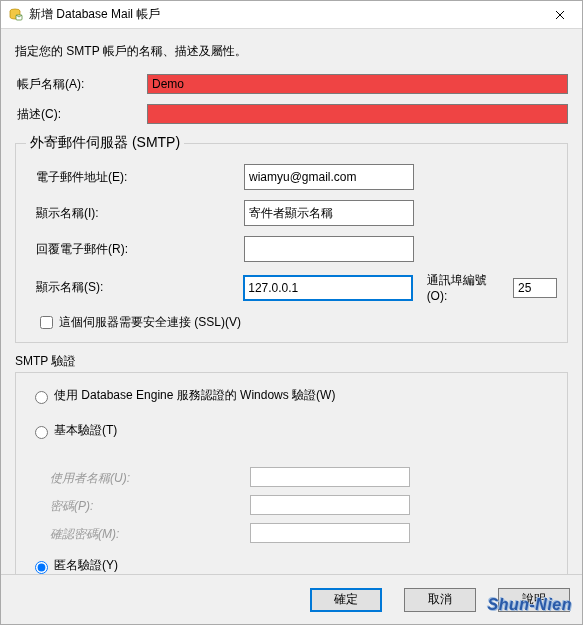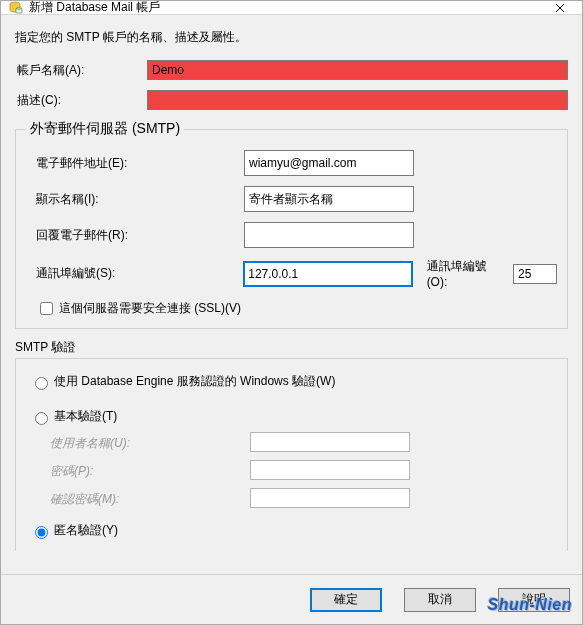--- a/index.html
+++ b/index.html
@@ -15,21 +15,21 @@
   }
   .window {
     width: 583px;
     height: 625px;
     border: 1px solid #aaa;
     display: flex;
     flex-direction: column;
     background: #f0f0f0;
   }
   .titlebar {
-    height: 14px;
+    height: 28px;
     background: #fff;
     border-bottom: 1px solid #d8d8d8;
     display: flex;
     align-items: center;
     padding: 0 0 0 6px;
   }
   .titlebar .icon {
     width: 16px; height: 16px;
     margin-right: 6px;
     display: inline-flex; align-items: center; justify-content: center;
@@ -245,41 +245,41 @@
       </div>
       <div class="smtp-row">
         <span class="lbl">顯示名稱(I):</span>
         <input class="inp" type="text" value="寄件者顯示名稱" style="">
       </div>
       <div class="smtp-row">
         <span class="lbl">回覆電子郵件(R):</span>
         <input class="inp" type="text" value="" style="">
       </div>
       <div class="smtp-row">
-        <span class="lbl">通訊埠編號(S):</span>
+        <span class="lbl">顯示名稱(S):</span>
         <input class="inp focused" type="text" value="127.0.0.1" style="">
         <span class="port-lbl">通訊埠編號(O):</span>
         <input class="port-inp" type="text" value="25" style="">
       </div>
       <div class="chk-row">
         <input type="checkbox" style="">
         <span>這個伺服器需要安全連接 (SSL)(V)</span>
       </div>
     </fieldset>
 
     <div class="auth-section">
       <div class="auth-header">SMTP 驗證</div>
       <div class="auth-body">
 
         <div class="radio-row">
           <input type="radio" name="auth" style="">
           <span>使用 Database Engine 服務認證的 Windows 驗證(W)</span>
         </div>
 
-        <div class="radio-row" style="margin-bottom:7px">
+        <div class="radio-row" style="margin-bottom:28px">
           <input type="radio" name="auth" style="">
           <span>基本驗證(T)</span>
         </div>
 
         <div class="cred-row">
           <span class="clbl">使用者名稱(U):</span>
           <input type="text" disabled="" value="" style="">
         </div>
         <div class="cred-row">
           <span class="clbl">密碼(P):</span>

